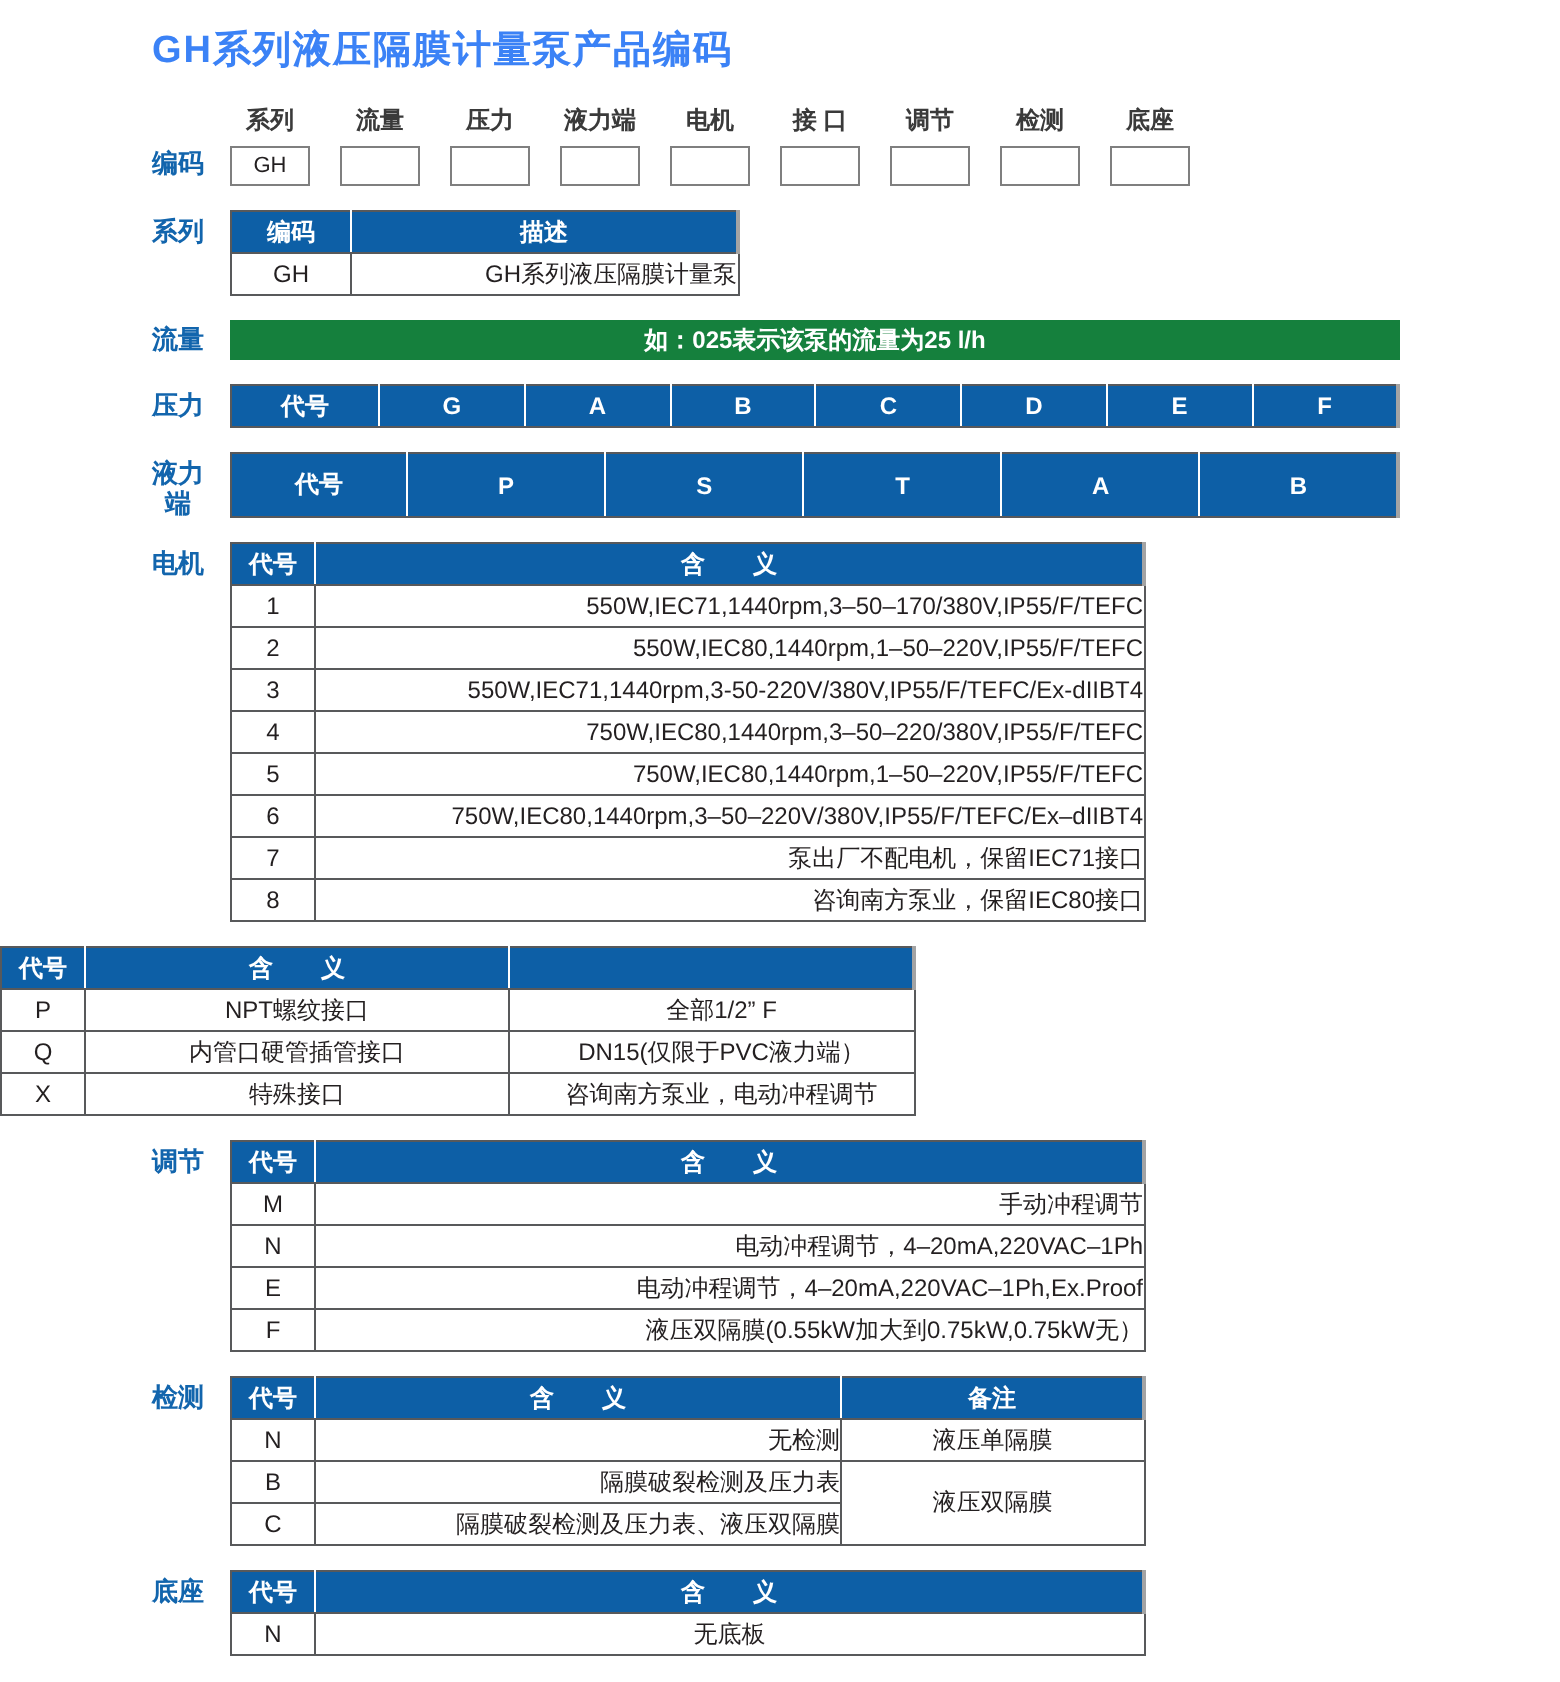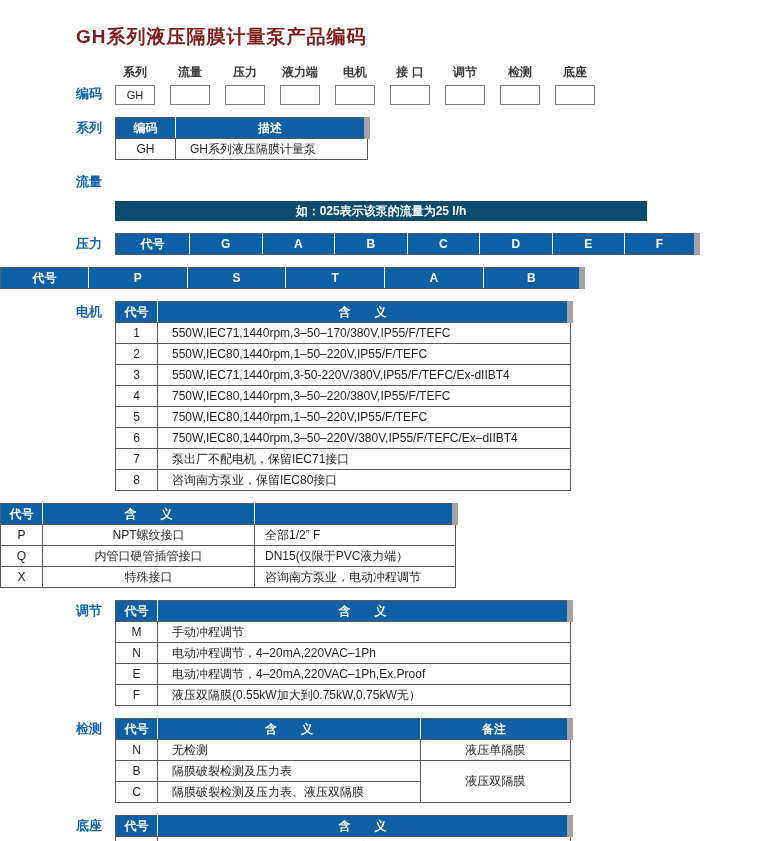--- a/index.html
+++ b/index.html
@@ -1,57 +1,57 @@
 <!DOCTYPE html>
 <html><head>
 <meta charset="utf-8">
 <style>
   html,body{margin:0;padding:0;}
   body{
     width:780px;height:841px;overflow:hidden;background:#ffffff;
     font-family:"Liberation Sans",sans-serif;color:#231f20;
   }
   .page-title{
-    margin:24px 0 14px 76px;font-size:19px;font-weight:bold;color:#7f1d1d;
+    margin:12px 0 14px 76px;font-size:19px;font-weight:bold;color:#3b82f6;
     letter-spacing:1px;
   }
   .section{display:flex;margin:0 0 12px 0;}
   .gutter{width:115px;flex:none;box-sizing:border-box;padding-left:74px;}
   .sec-label{
     color:#1265ad;font-weight:bold;font-size:13px;line-height:15px;
     width:30px;text-align:center;white-space:pre-line;margin-top:3px;
   }
   
   .coding-fields{display:flex;}
   .coding-field{display:flex;flex-direction:column;align-items:center;margin-right:15px;}
   .coding-label{font-size:12px;font-weight:bold;color:#3a3a3a;margin-bottom:4px;white-space:nowrap;}
   .coding-box{
     width:38px;height:18px;border:1px solid #7f7f7f;background:#fff;
     font-size:11px;display:flex;align-items:center;justify-content:center;
   }
   
   .flow-bar{
-    width:532px;height:20px;background:#0c4a6e;color:#fff;font-size:12px;
-    font-weight:bold;display:flex;align-items:center;justify-content:center;margin-top:29px;
+    width:585px;height:20px;background:#15803d;color:#fff;font-size:12px;
+    font-weight:bold;display:flex;align-items:center;justify-content:center;
   }
   
   table{border-collapse:collapse;table-layout:fixed;font-size:12px;border:1px solid #58595b;}
   th{
     background:#0d5fa6;color:#ffffff;font-weight:bold;height:20px;padding:0;
     border:1px solid #ffffff;border-top:1px solid #58595b;border-bottom:1px solid #58595b;
     text-align:center;
   }
   th:first-child{border-left:1px solid #58595b;}
-  th:last-child{border-right:6px solid #a3a3a3;}
+  th:last-child{border-right:2px solid #a3a3a3;}
   td{border:1px solid #58595b;height:20px;padding:0;text-align:center;background:#fff;}
   .t-wide{width:585px;}
   .t-narrow{width:458px;}
   .t-series{width:255px;}
-  td.left{text-align:left;padding-left:14px;}
-  td.left-sm{text-align:left;padding-left:10px;}
+  td.left{text-align:right;padding-left:14px;}
+  td.left-sm{text-align:center;padding-left:10px;}
 </style>
 </head>
 <body>
 
 <div class="page-title">GH系列液压隔膜计量泵产品编码</div>
 
 <div class="section">
   <div class="gutter">
     <div class="sec-label" style="margin-top:22px">编码</div>
   </div>
@@ -148,20 +148,24 @@
       <th>C</th>
       <th>D</th>
       <th>E</th>
       <th>F</th>
     </tr>
   </tbody>
     </table>
 </div>
 
 <div class="section">
+  <div class="gutter">
+    <div class="sec-label">液力
+端</div>
+  </div>
   <table class="t-wide">
     <colgroup>
         <col style="width:88px">
         <col>
         <col>
         <col>
         <col>
         <col>
       </colgroup>
     <tbody>

